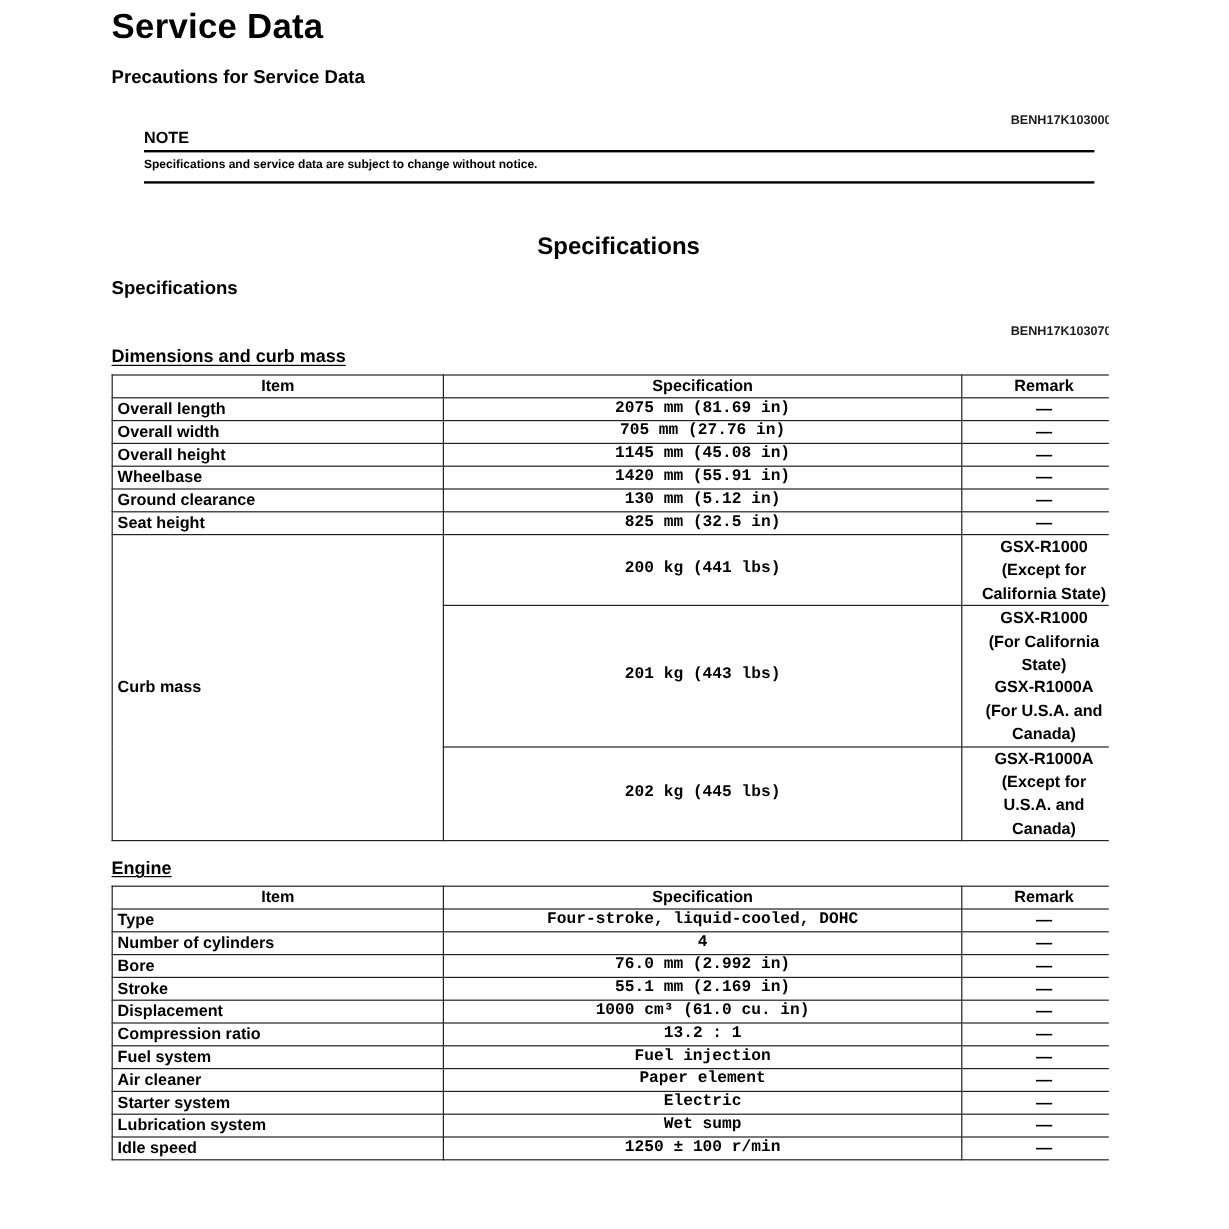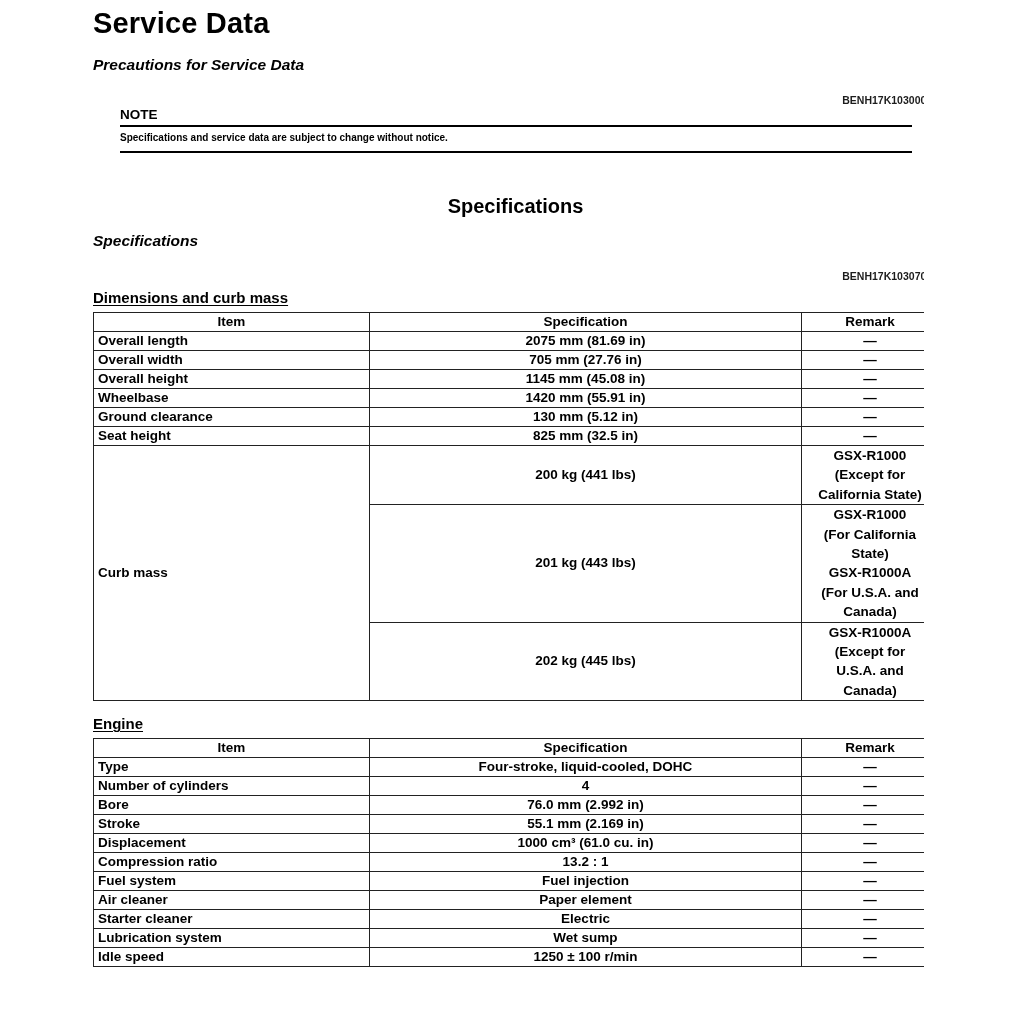--- a/index.html
+++ b/index.html
@@ -23,21 +23,20 @@
     font-size: 20px;
     font-weight: bold;
     text-align: center;
   }
   .heading-precautions { margin-top: 19px; }
   .heading-specifications { margin-top: 42px; }
 
   .sub-heading {
     font-size: 15.5px;
     font-weight: bold;
-    font-style: italic;
   }
   .sub-heading-1 { margin-top: 16px; }
   .sub-heading-2 { margin-top: 14px; }
 
   .code {
     font-size: 10.5px;
     font-weight: bold;
     text-align: right;
     color: #1c1c1c;
     margin-top: 20px;
@@ -69,21 +68,21 @@
     border: 1.5px solid #222;
     font-size: 13.5px;
     font-weight: bold;
     line-height: 16px;
     padding: 1px 4px;
     vertical-align: middle;
     overflow: hidden;
   }
   .spec-table th { text-align: center; }
   .spec-table td.item-cell { text-align: left; }
-  .spec-table td.spec-cell { text-align: center; }
+  .spec-table td.spec-cell { text-align: center; font-family: Liberation Mono, monospace; }
   .spec-table td.remark-cell { text-align: center; }
   .spec-table td.remark-multi {
     white-space: pre-line;
     line-height: 19.4px;
     padding: 0 2px;
   }
 </style>
 </head>
 <body>
 
@@ -226,21 +225,21 @@
           <td class="item-cell">Fuel system</td>
           <td class="spec-cell">Fuel injection</td>
           <td class="remark-cell">—</td>
         </tr>
         <tr>
           <td class="item-cell">Air cleaner</td>
           <td class="spec-cell">Paper element</td>
           <td class="remark-cell">—</td>
         </tr>
         <tr>
-          <td class="item-cell">Starter cleaner</td>
+          <td class="item-cell">Starter system</td>
           <td class="spec-cell">Electric</td>
           <td class="remark-cell">—</td>
         </tr>
         <tr>
           <td class="item-cell">Lubrication system</td>
           <td class="spec-cell">Wet sump</td>
           <td class="remark-cell">—</td>
         </tr>
         <tr>
           <td class="item-cell">Idle speed</td>

